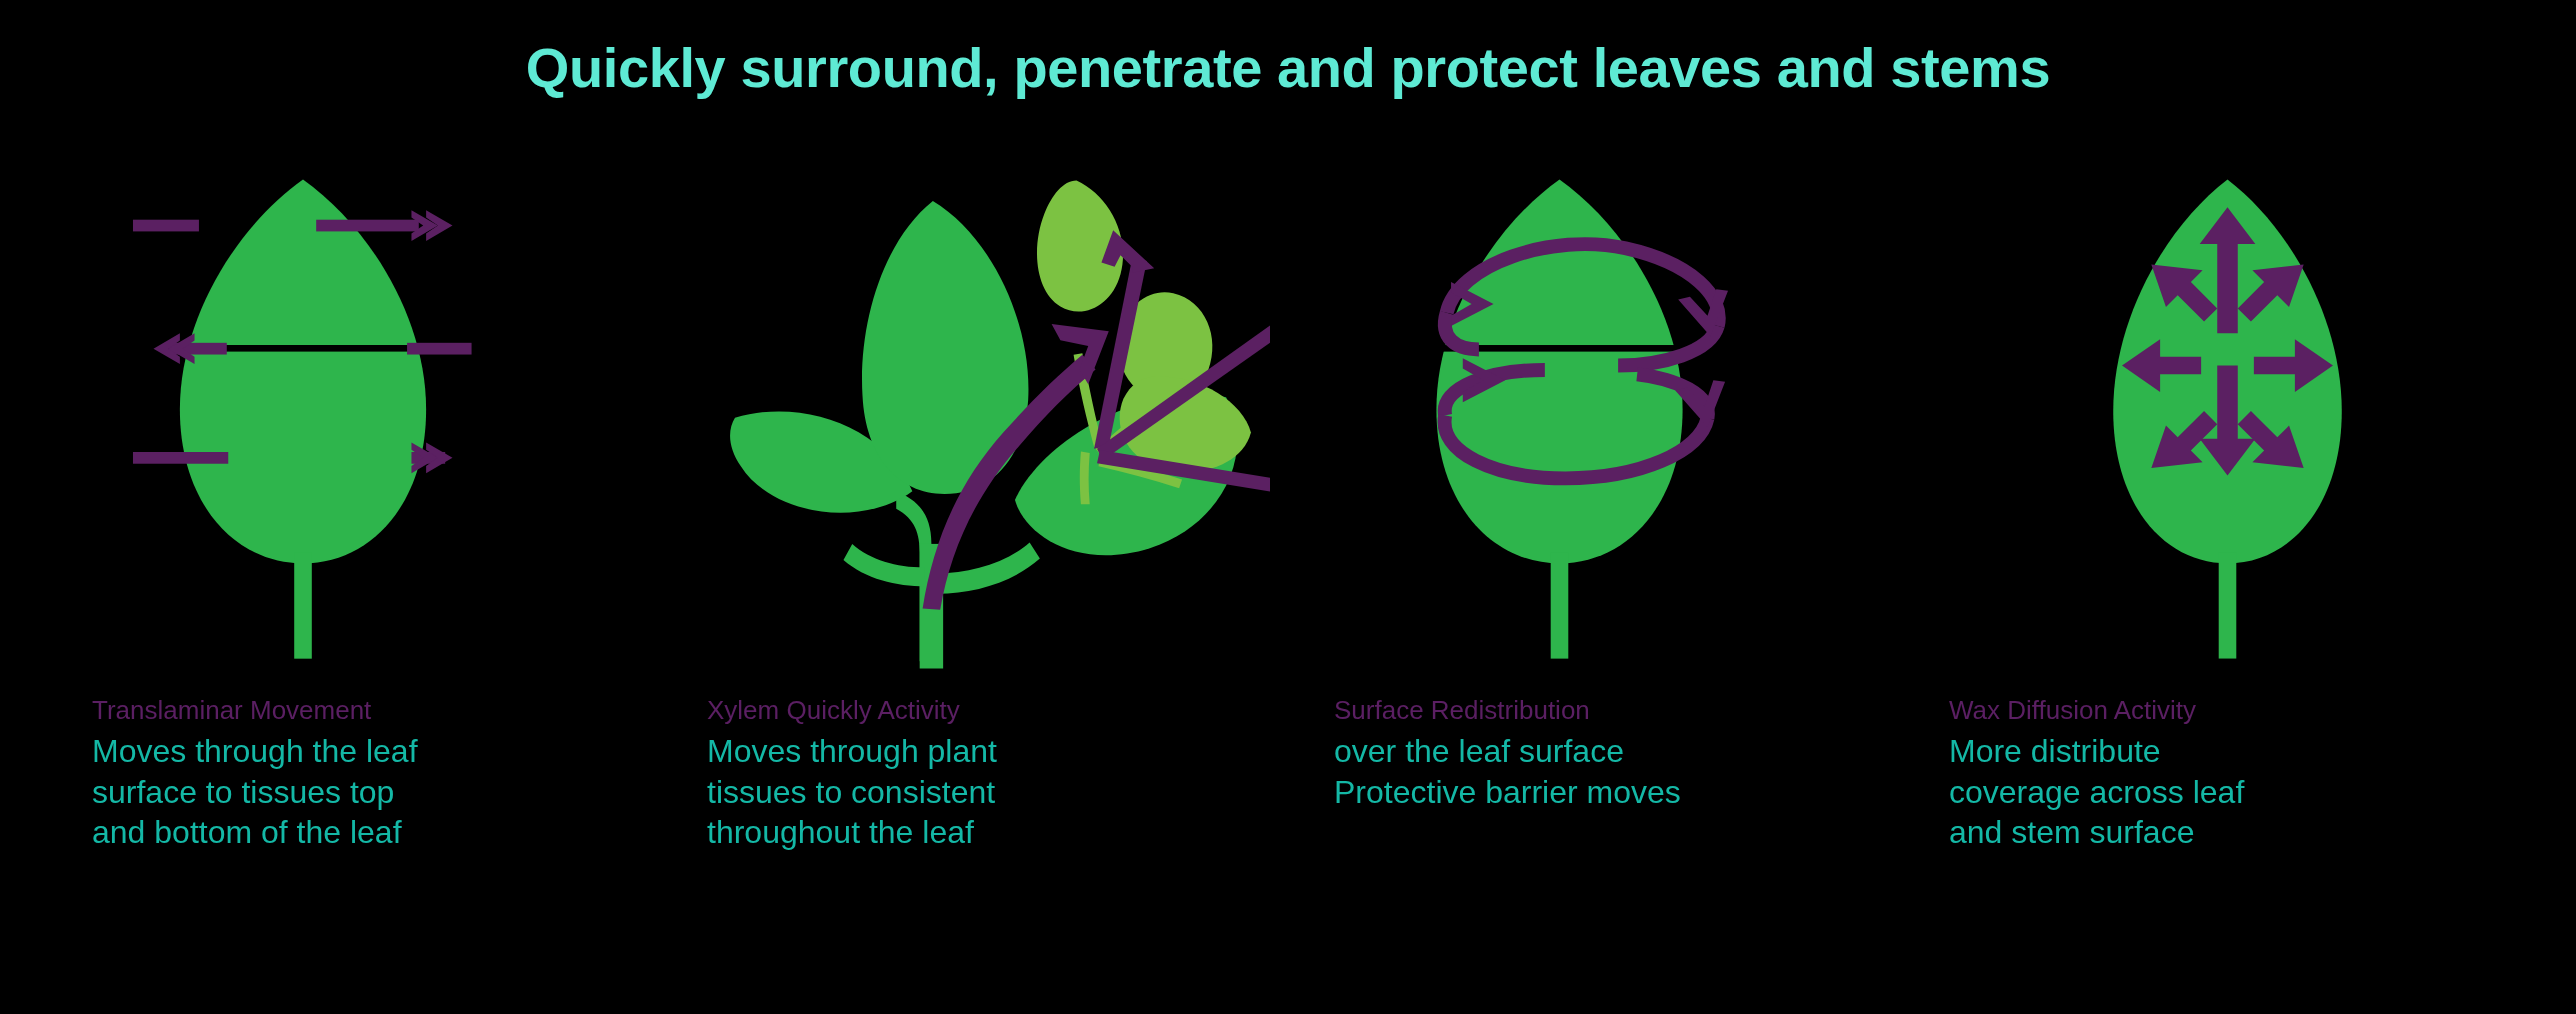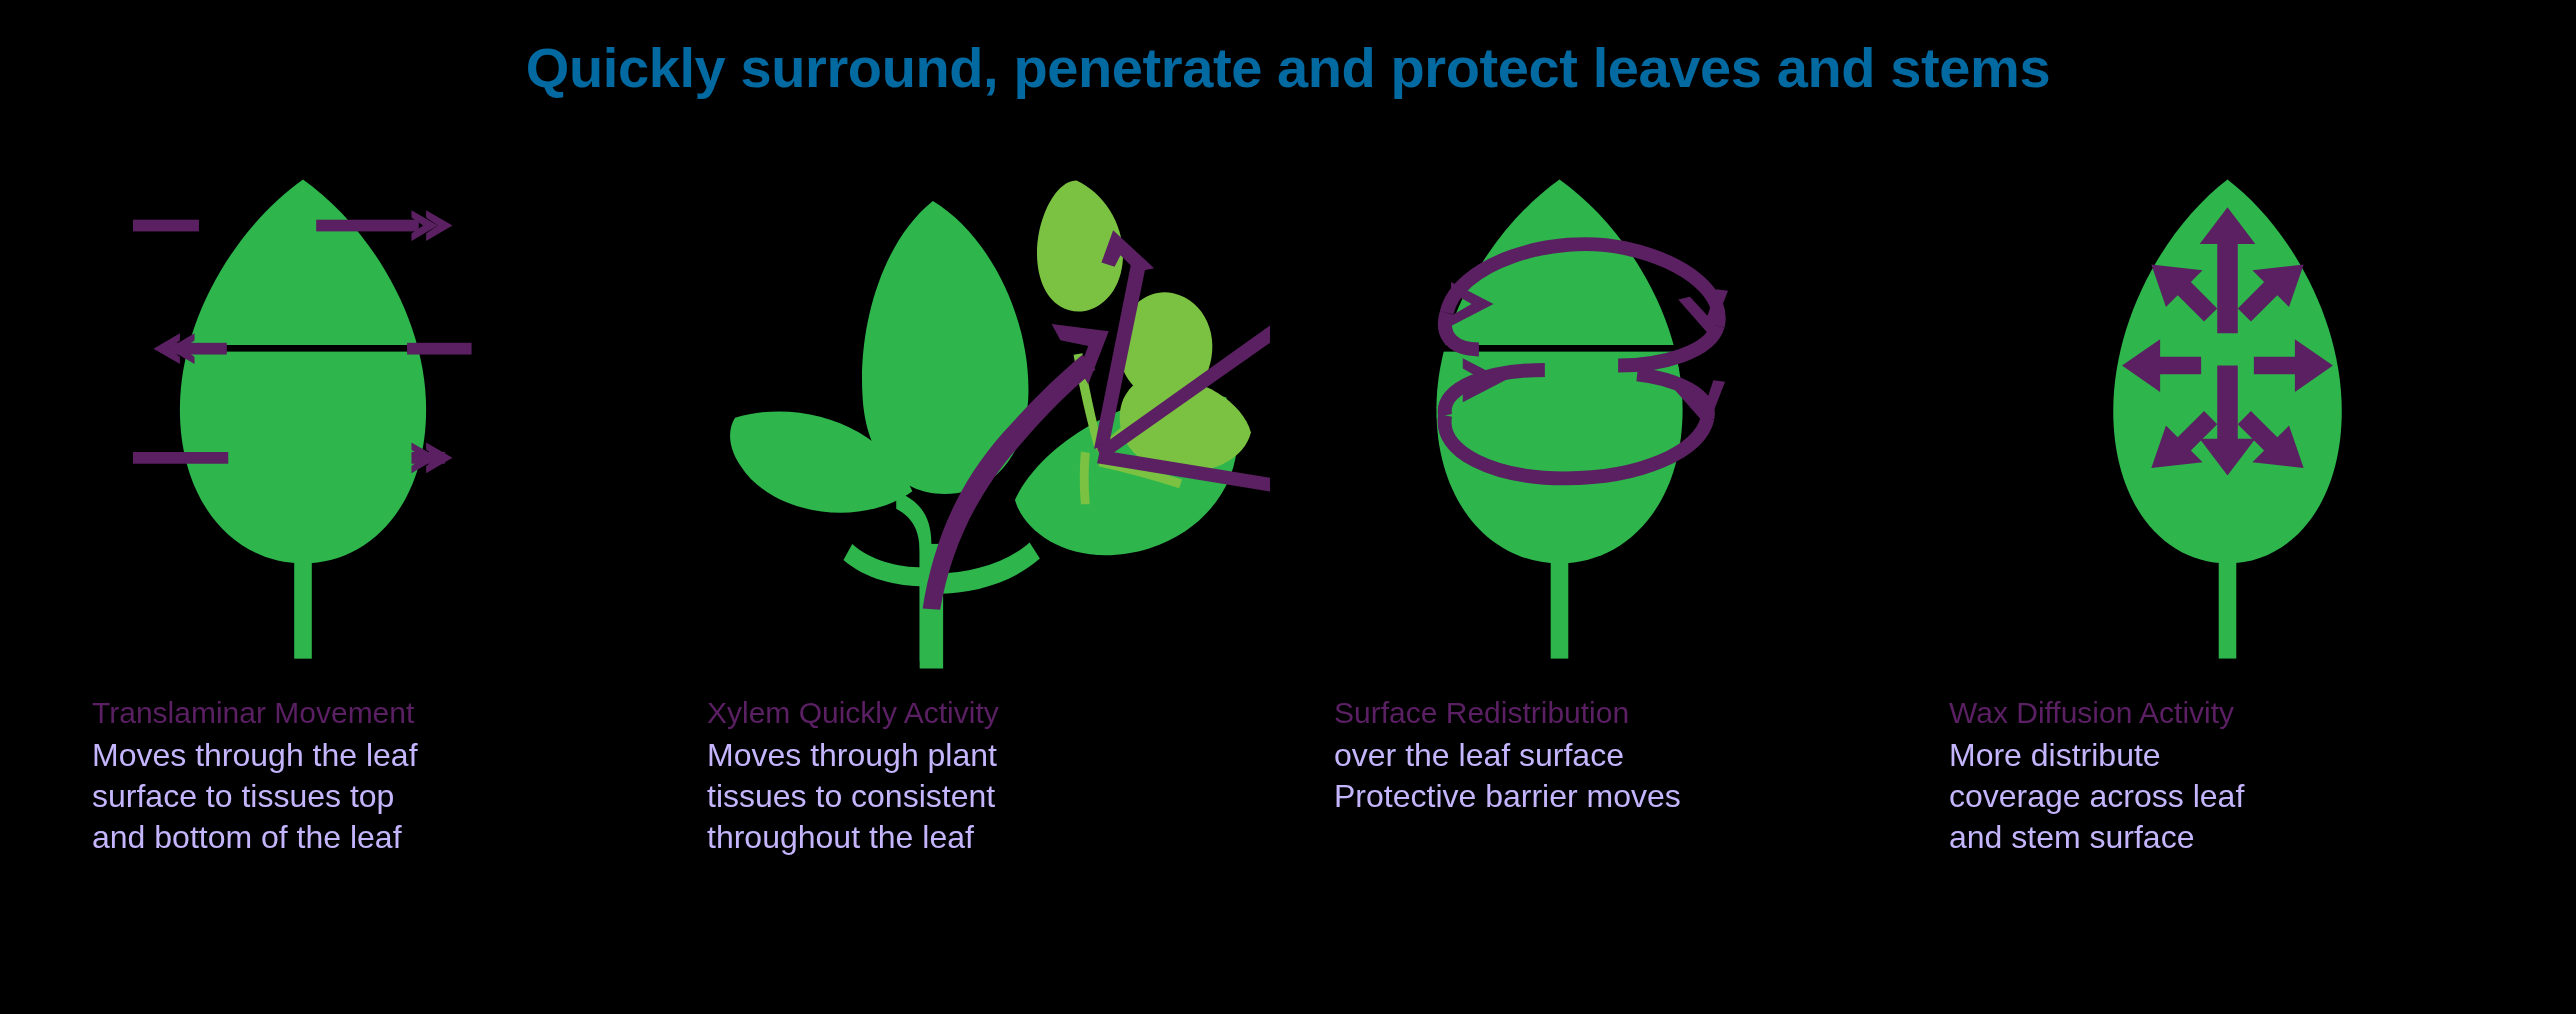--- a/index.html
+++ b/index.html
@@ -24,21 +24,21 @@
   
   .title {
     position: absolute;
     left: 0;
     top: 1.5px;
     width: 2576px;
     text-align: center;
     font-size: 56px;
     font-weight: bold;
     letter-spacing: -0.4px;
-    color: #0369a1;
+    color: #5eead4;
     line-height: 1.05;
     white-space: nowrap;
   }
 
   
   .columns {
     position: absolute;
     left: 0;
     top: 110px;
     width: 2576px;
@@ -72,29 +72,29 @@
 
   .text-block {
     position: absolute;
     left: 0;
     top: 586px;
     width: 586px;
   }
 
   .card-title {
     color: #5b1f63;
-    font-size: 30px;
+    font-size: 26px;
     font-weight: normal;
     line-height: 1.12;
     margin: 0 0 5.9px 0;
     white-space: nowrap;
   }
 
   .card-body {
-    color: #c4b5fd;
+    color: #14b8a6;
     font-size: 32px;
     font-weight: normal;
     line-height: 1.27;
     margin: 0;
   }
   .card-body .ln { display: block; }
 </style>
 </head>
 <body>
 

